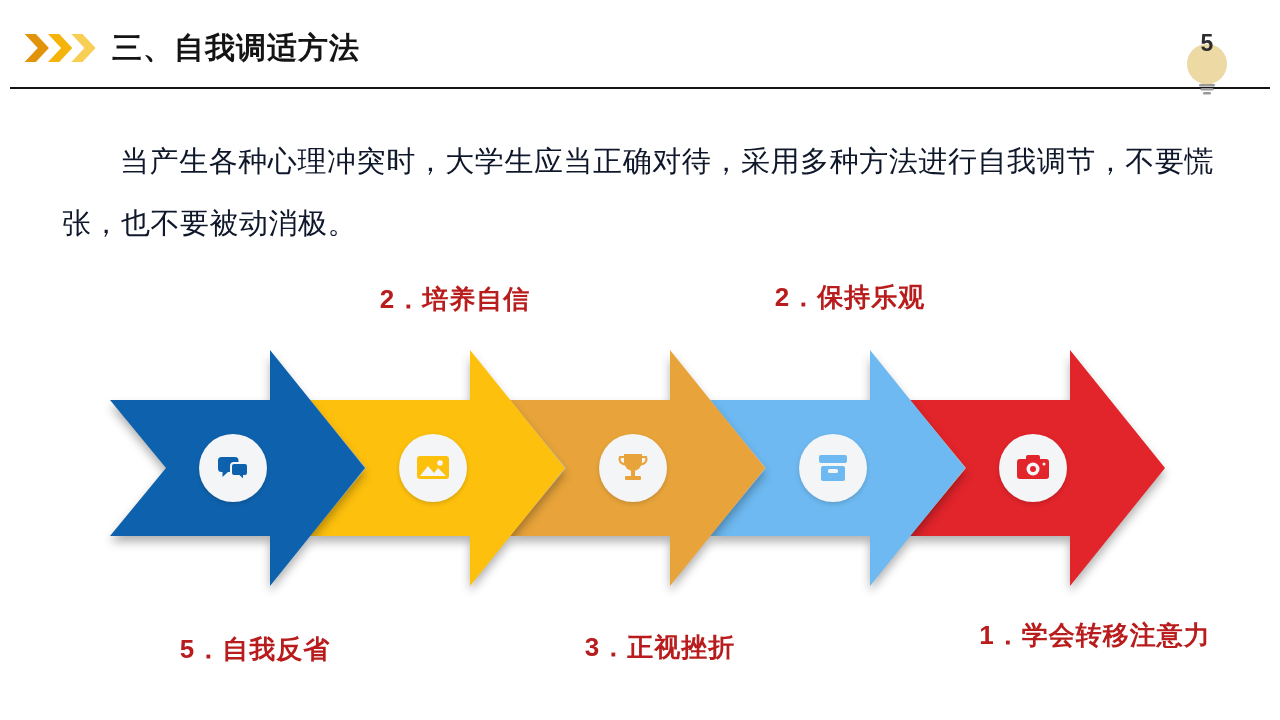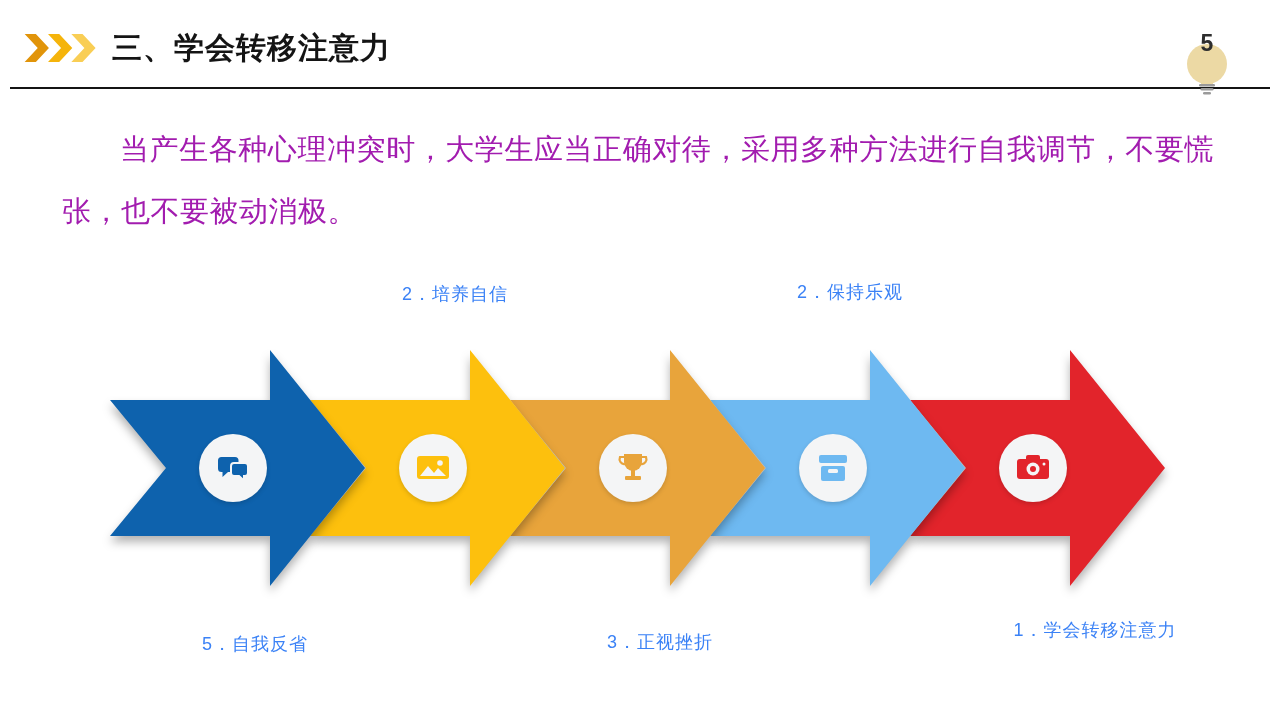--- a/index.html
+++ b/index.html
@@ -20,52 +20,52 @@
   
   .bulb-wrap { position:absolute; left:1175px; top:26px; width:64px; height:70px; }
   .bulb-svg { position:absolute; left:0; top:0; }
   .page-number {
     position:absolute; left:0; top:4px; width:100%; text-align:center;
     font-size:23px; font-weight:700; color:#2e2e2e;
   }
 
   
   .intro {
-    position:absolute; left:62px; top:118px; width:1152px;
-    font-size:29px; color:#a21caf; line-height:62px; text-indent:2em;
+    position:absolute; left:62px; top:130px; width:1152px;
+    font-size:29px; color:#0f172a; line-height:62px; text-indent:2em;
     letter-spacing:0.5px; text-align:justify;
   }
 
   
   .arrows-svg { position:absolute; left:88px; top:338px; width:1100px; height:264px; overflow:visible; }
   .arrow-shape { filter: drop-shadow(0px 6px 5px rgba(0,0,0,0.30)); }
   .icon-circle { filter: drop-shadow(0px 2px 2px rgba(0,0,0,0.15)); }
 
   .step-label {
-    position:absolute; font-weight:400; font-size:18px; color:#3b82f6;
+    position:absolute; font-weight:700; font-size:26px; color:#b91c1c;
     text-align:center; white-space:nowrap; letter-spacing:1px;
   }
   .lbl-1 { left:140px; top:632px; width:230px; }
   .lbl-2 { left:340px; top:282px; width:230px; }
   .lbl-3 { left:545px; top:622px; width:230px;margin-top:8px; }
   .lbl-4 { left:735px; top:280px; width:230px; }
   .lbl-5 { left:950px; top:618px; width:290px; }
 </style>
 </head>
 <body>
 
 <div class="slide">
 
   <svg class="chevrons" viewBox="0 0 80 30">
     <path d="M0,0 L12,0 L26,15 L12,30 L0,30 L14,15 Z" fill="#E1940A"></path>
     <path transform="translate(25,0)" d="M0,0 L12,0 L26,15 L12,30 L0,30 L14,15 Z" fill="#F5B40B"></path>
     <path transform="translate(50,0)" d="M0,0 L12,0 L26,15 L12,30 L0,30 L14,15 Z" fill="#F9CE55"></path>
   </svg>
 
-  <div class="header-title">三、学会转移注意力</div>
+  <div class="header-title">三、自我调适方法</div>
 
   <div class="divider"></div>
 
   <div class="bulb-wrap">
     <svg class="bulb-svg" width="64" height="70" viewBox="0 0 64 70">
       <circle cx="32" cy="38" r="20" fill="#ECD9A4"></circle>
       <rect x="26" y="54" width="12" height="5" fill="#ECD9A4"></rect>
       <rect x="24" y="58" width="16" height="2.6" rx="1.3" fill="#9A9A9A"></rect>
       <rect x="25.5" y="62" width="13" height="2.6" rx="1.3" fill="#9A9A9A"></rect>
       <rect x="28" y="66" width="8" height="2.6" rx="1.3" fill="#9A9A9A"></rect>

